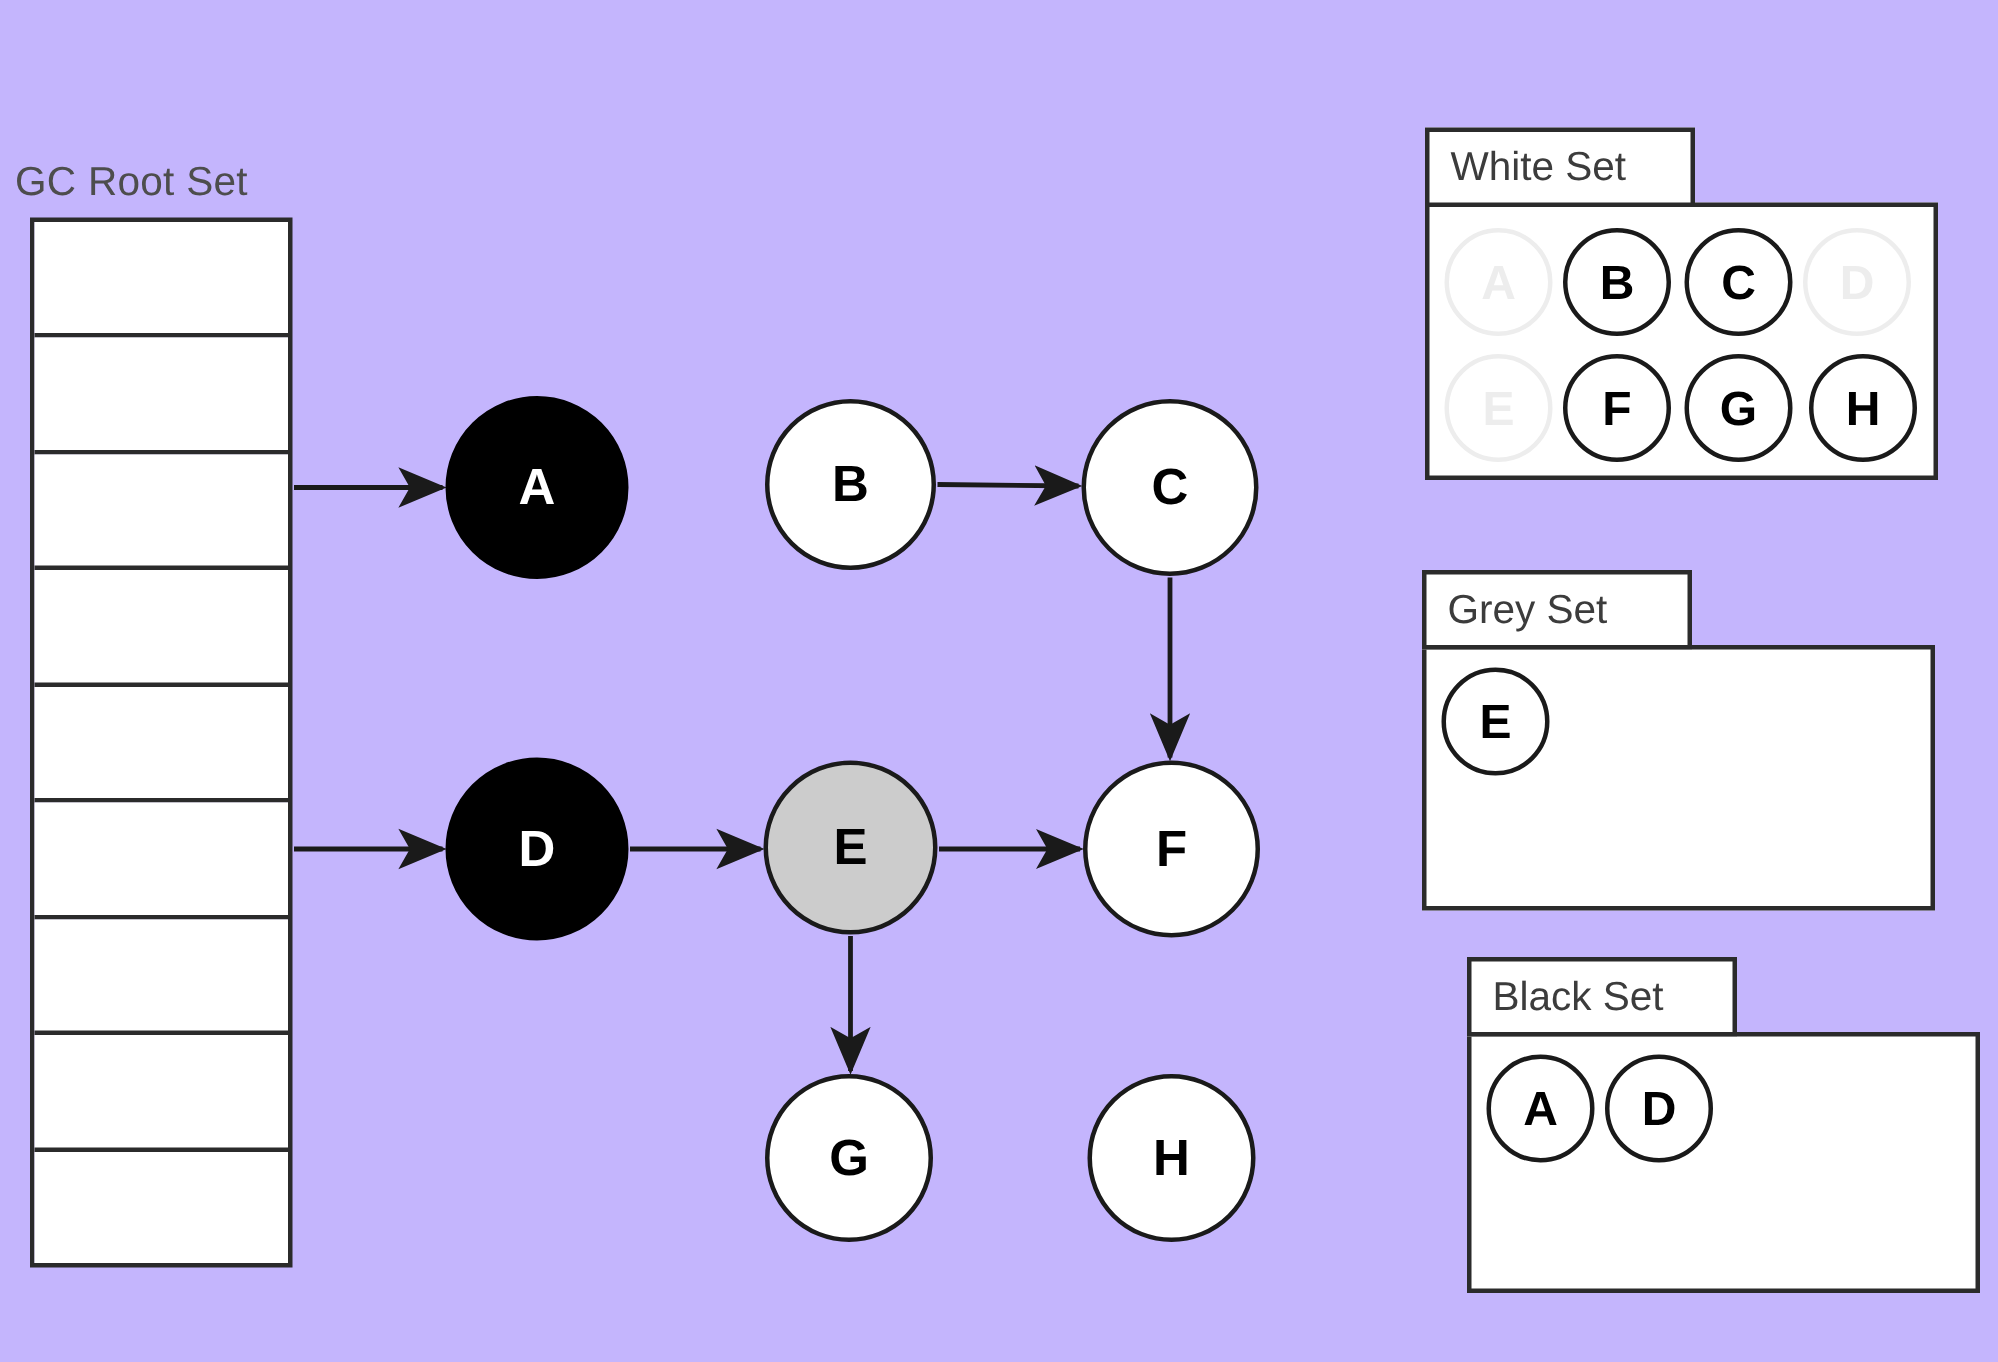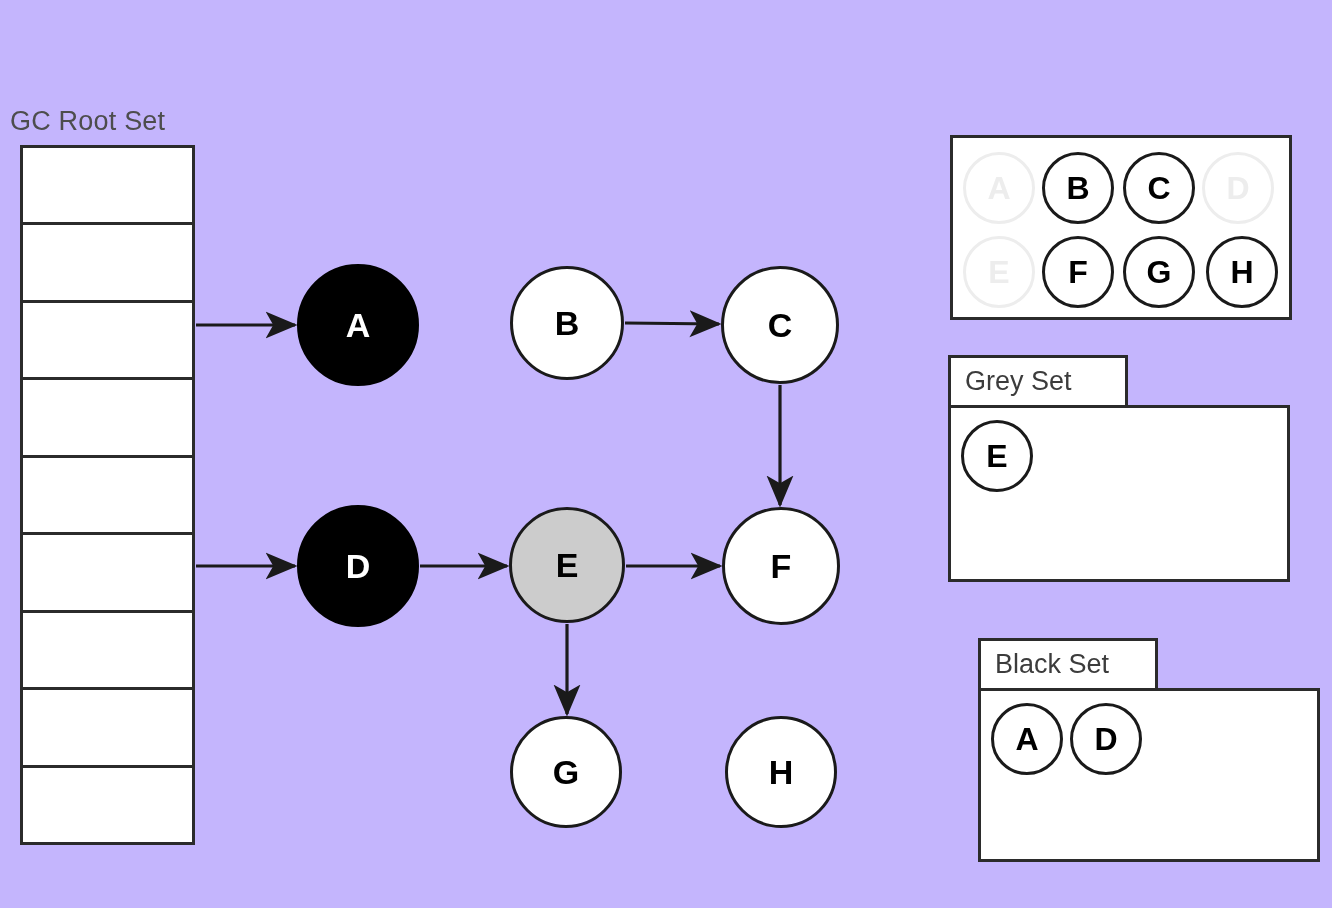--- a/index.html
+++ b/index.html
@@ -194,20 +194,23 @@
     <span>F</span>
   </div>
   <div class="node white" style="left:510px; top:716px; width:112px; height:112px;">
     <span>G</span>
   </div>
   <div class="node white" style="left:725px; top:716px; width:112px; height:112px;">
     <span>H</span>
   </div>
 
   <div class="set-panel" style="left:950px; top:85px; width:342px; height:235px;">
+    <div class="set-tab" style="width:180px;">
+      <span>White Set</span>
+    </div>
     <div class="set-body" style="top:50px; width:342px; height:185px;">
       <div class="chip-area">
         <div class="chip faded" style="left:10px; top:14px;">
           <span>A</span>
         </div>
         <div class="chip" style="left:89px; top:14px;">
           <span>B</span>
         </div>
         <div class="chip" style="left:170px; top:14px;">
           <span>C</span>
@@ -224,21 +227,21 @@
         <div class="chip" style="left:170px; top:98px;">
           <span>G</span>
         </div>
         <div class="chip" style="left:253px; top:98px;">
           <span>H</span>
         </div>
       </div>
     </div>
   </div>
 
-  <div class="set-panel" style="left:948px; top:355px; width:342px; height:227px;">
+  <div class="set-panel" style="left:948px; top:380px; width:342px; height:227px;">
     <div class="set-tab" style="width:180px;">
       <span>Grey Set</span>
     </div>
     <div class="set-body" style="top:50px; width:342px; height:177px;">
       <div class="chip-area">
         <div class="chip" style="left:10px; top:12px;">
           <span>E</span>
         </div>
       </div>
     </div>

